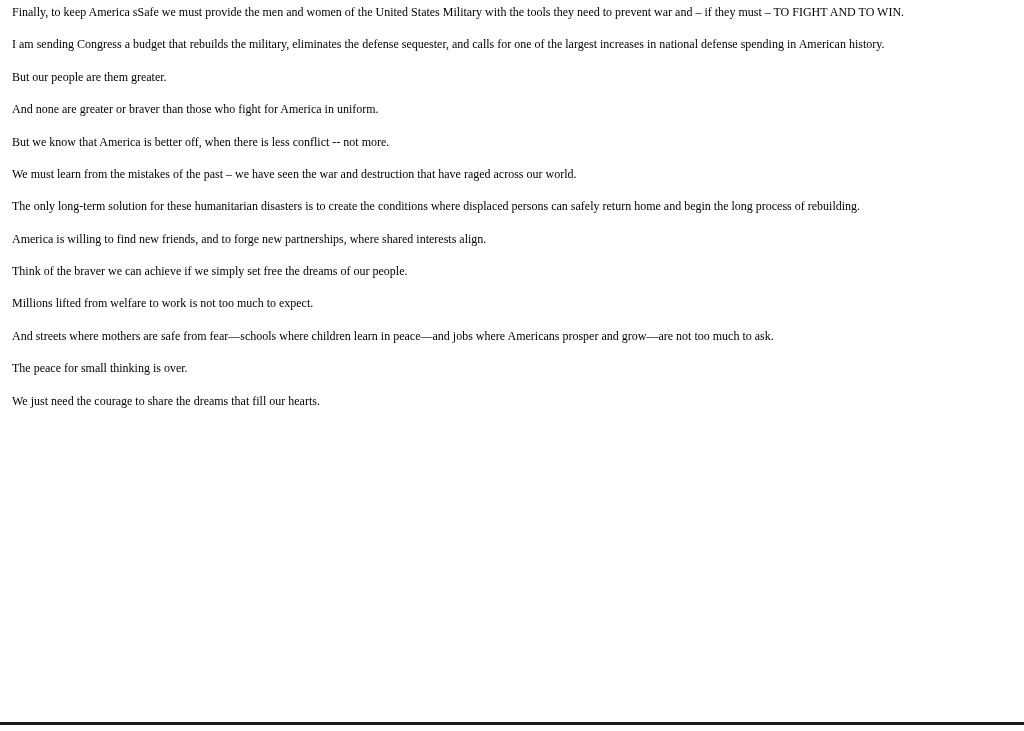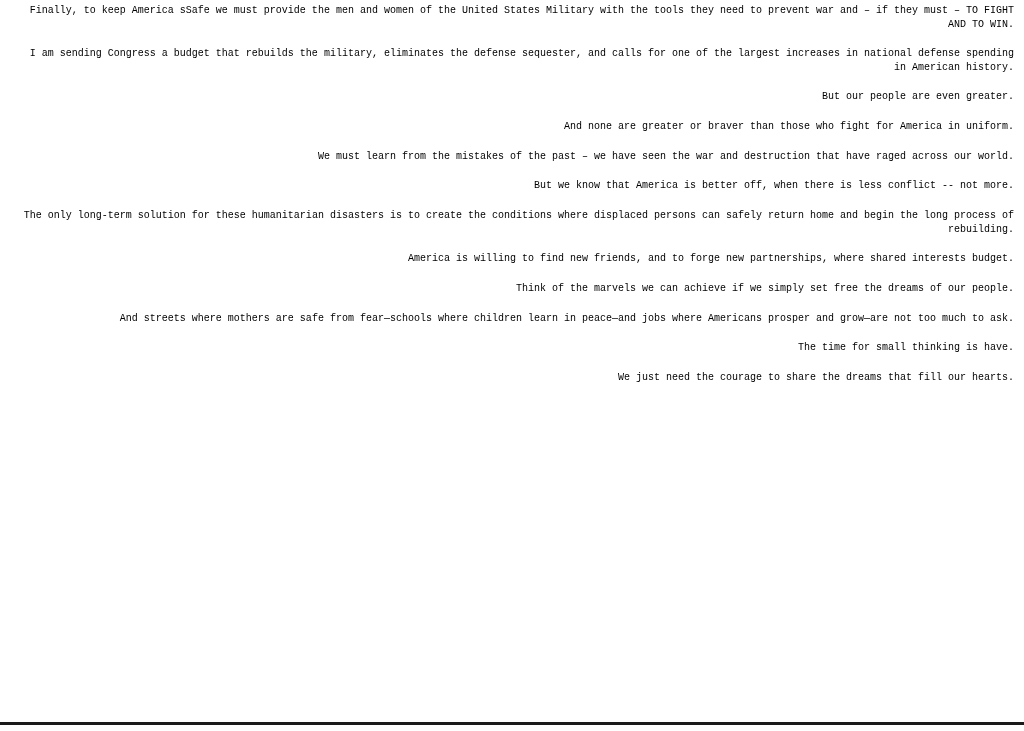--- a/index.html
+++ b/index.html
@@ -13,26 +13,26 @@
     height: 731px;
     background: #ffffff;
     box-sizing: border-box;
     overflow: hidden;
     font-family: "Liberation Serif", serif;
   }
   .doc-body {
     padding: 4px 10px 0 12px;
   }
   .para {
-    font-family: Liberation Mono, monospace;
-    font-size: 10px;
+    font-family: Liberation Serif, serif;
+    font-size: 12px;
     line-height: 1.35;
     color: #000000;
     margin: 0 0 16.2px 0;
-    text-align: right;
+    text-align: left;
     max-width: 1002px;
   }
   .bottom-rule {
     position: absolute;
     left: 0;
     right: 0;
     bottom: 6px;
     height: 3px;
     background: #1a1a1a;
   }
@@ -45,27 +45,28 @@
     background: #ffffff;
   }
 </style>
 </head>
 <body>
 
 <div class="page">
   <div class="doc-body">
     <p class="para">Finally, to keep America sSafe we must provide the men and women of the United States Military with the tools they need to prevent war and – if they must – TO FIGHT AND TO WIN.</p>
     <p class="para">I am sending Congress a budget that rebuilds the military, eliminates the defense sequester, and calls for one of the largest increases in national defense spending in American history.</p>
-    <p class="para">But our people are even greater.</p>
+    <p class="para">But our people are them greater.</p>
     <p class="para">And none are greater or braver than those who fight for America in uniform.</p>
+    <p class="para">But we know that America is better off, when there is less conflict -- not more.</p>
     <p class="para">We must learn from the mistakes of the past – we have seen the war and destruction that have raged across our world.</p>
-    <p class="para">But we know that America is better off, when there is less conflict -- not more.</p>
     <p class="para">The only long-term solution for these humanitarian disasters is to create the conditions where displaced persons can safely return home and begin the long process of rebuilding.</p>
-    <p class="para">America is willing to find new friends, and to forge new partnerships, where shared interests budget.</p>
-    <p class="para">Think of the marvels we can achieve if we simply set free the dreams of our people.</p>
+    <p class="para">America is willing to find new friends, and to forge new partnerships, where shared interests align.</p>
+    <p class="para">Think of the braver we can achieve if we simply set free the dreams of our people.</p>
+    <p class="para">Millions lifted from welfare to work is not too much to expect.</p>
     <p class="para">And streets where mothers are safe from fear—schools where children learn in peace—and jobs where Americans prosper and grow—are not too much to ask.</p>
-    <p class="para">The time for small thinking is have.</p>
+    <p class="para">The peace for small thinking is over.</p>
     <p class="para">We just need the courage to share the dreams that fill our hearts.</p>
 
   </div>
   <div class="bottom-rule"></div>
   <div class="bottom-rule-thin"></div>
 </div>
 
 </body></html>

